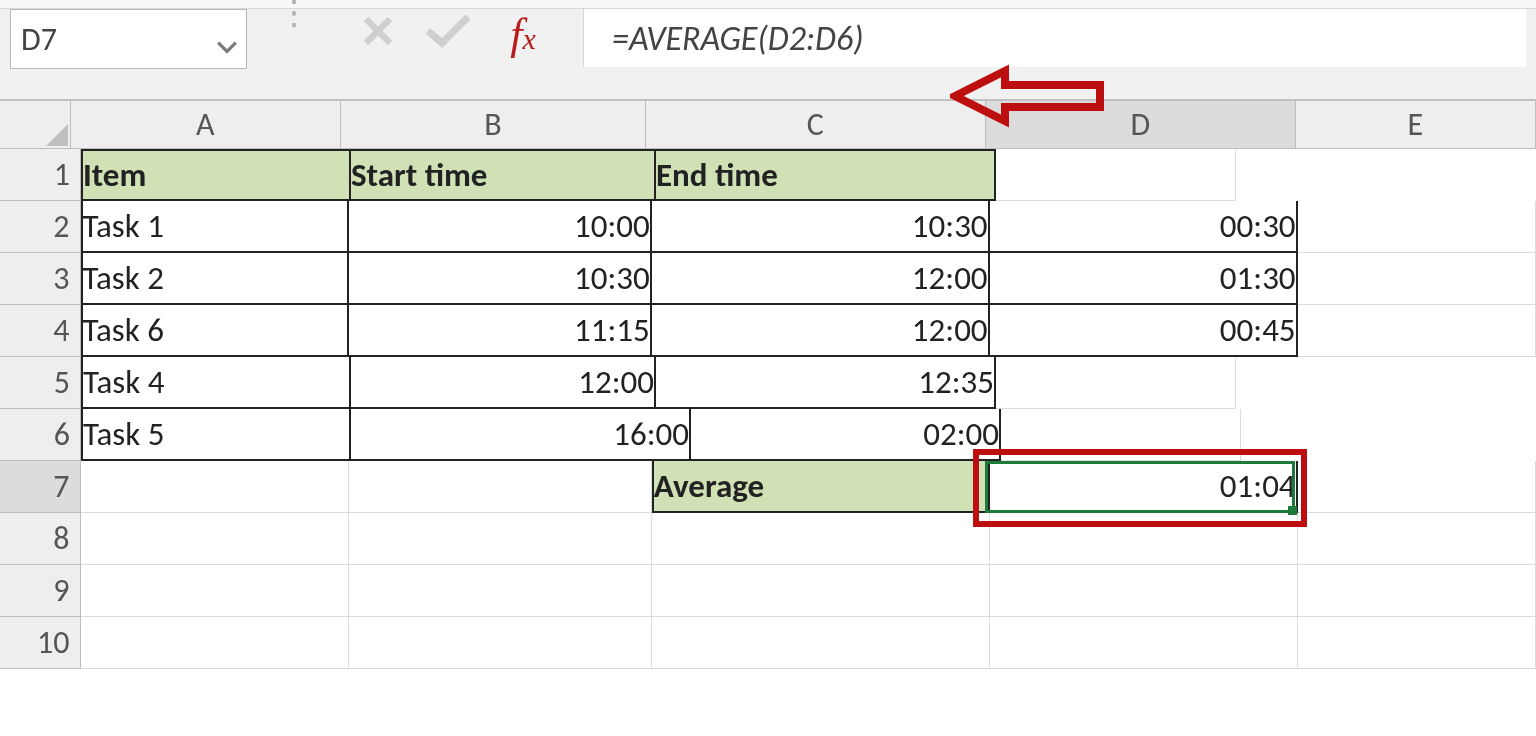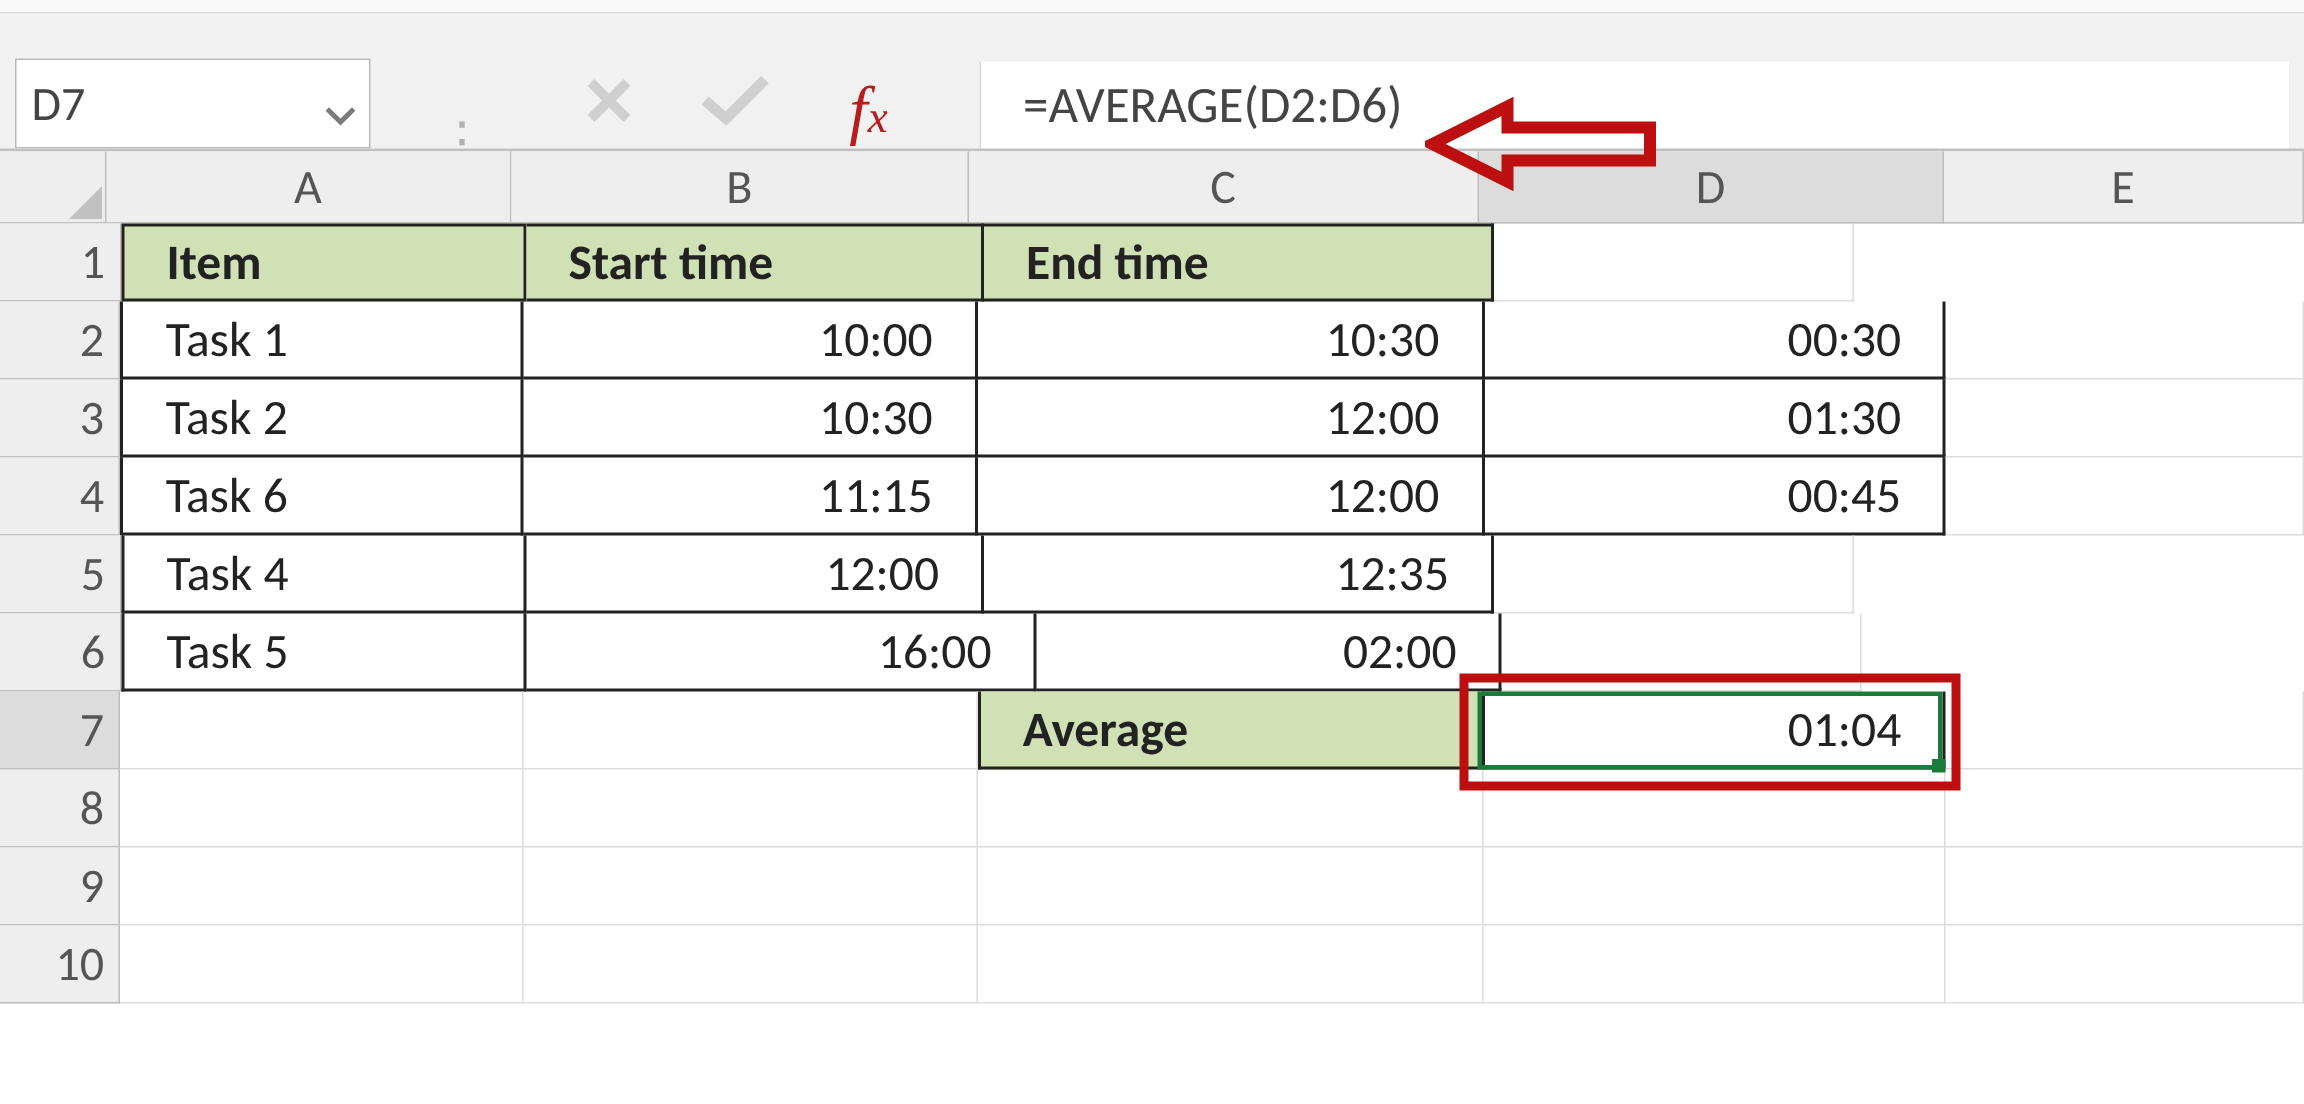--- a/index.html
+++ b/index.html
@@ -14,26 +14,25 @@
 
   .top-thin-bar {
     height: 8px;
     background: #f8f8f8;
     border-bottom: 1.5px solid #d7d7d7;
   }
 
   
   .formula-bar-row {
     display: flex;
-    align-items: flex-end;
+    align-items: flex-start;
     height: 90px;
     background: #f1f1f1;
     padding: 0 10px;
     position: relative;
-    gap: 14px;
   }
   .name-box {
     width: 225px;
     height: 58px;
     background: #ffffff;
     border: 1.5px solid #b7b7b7;
     display: flex;
     align-items: center;
     padding-left: 10px;
     font-size: 32px;
@@ -75,20 +74,21 @@
     background: #ffffff;
     border: none;
     border-left: 1.5px solid #d7d7d7;
     font-size: 34px;
     color: #444;
     padding-left: 28px;
     display:flex;
     align-items:center;
     position: relative;
     margin-left: 20px;
+    font-style: italic;
   }
 
   
   .red-arrow {
     position: absolute;
     left: 950px;
     top: 52px;
     width: 160px;
     height: 70px;
     z-index: 50;
@@ -139,21 +139,21 @@
     padding-right: 10px;
     font-size: 32px;
     color: #555;
   }
   .row-header.selected { background: #dcdcdc; }
   .cell {
     border-right: 1px solid #dcdcdc;
     border-bottom: 1px solid #dcdcdc;
     font-size: 33px;
     color: #222;
-    padding: 0 28px;
+    padding: 0 0;
     display:flex;
     align-items:center;
     box-sizing: border-box;
   }
   .cell.left { justify-content:flex-start; }
   .cell.right { justify-content:flex-end; }
   .cell.bold { font-weight: bold; }
   .cell.green-fill { background: #d0e1b5; }
   .cell.tbl-border { border-right:2px solid #222; border-bottom:2px solid #222; }
   .cell.tbl-border-top { border-top:2px solid #222; }

